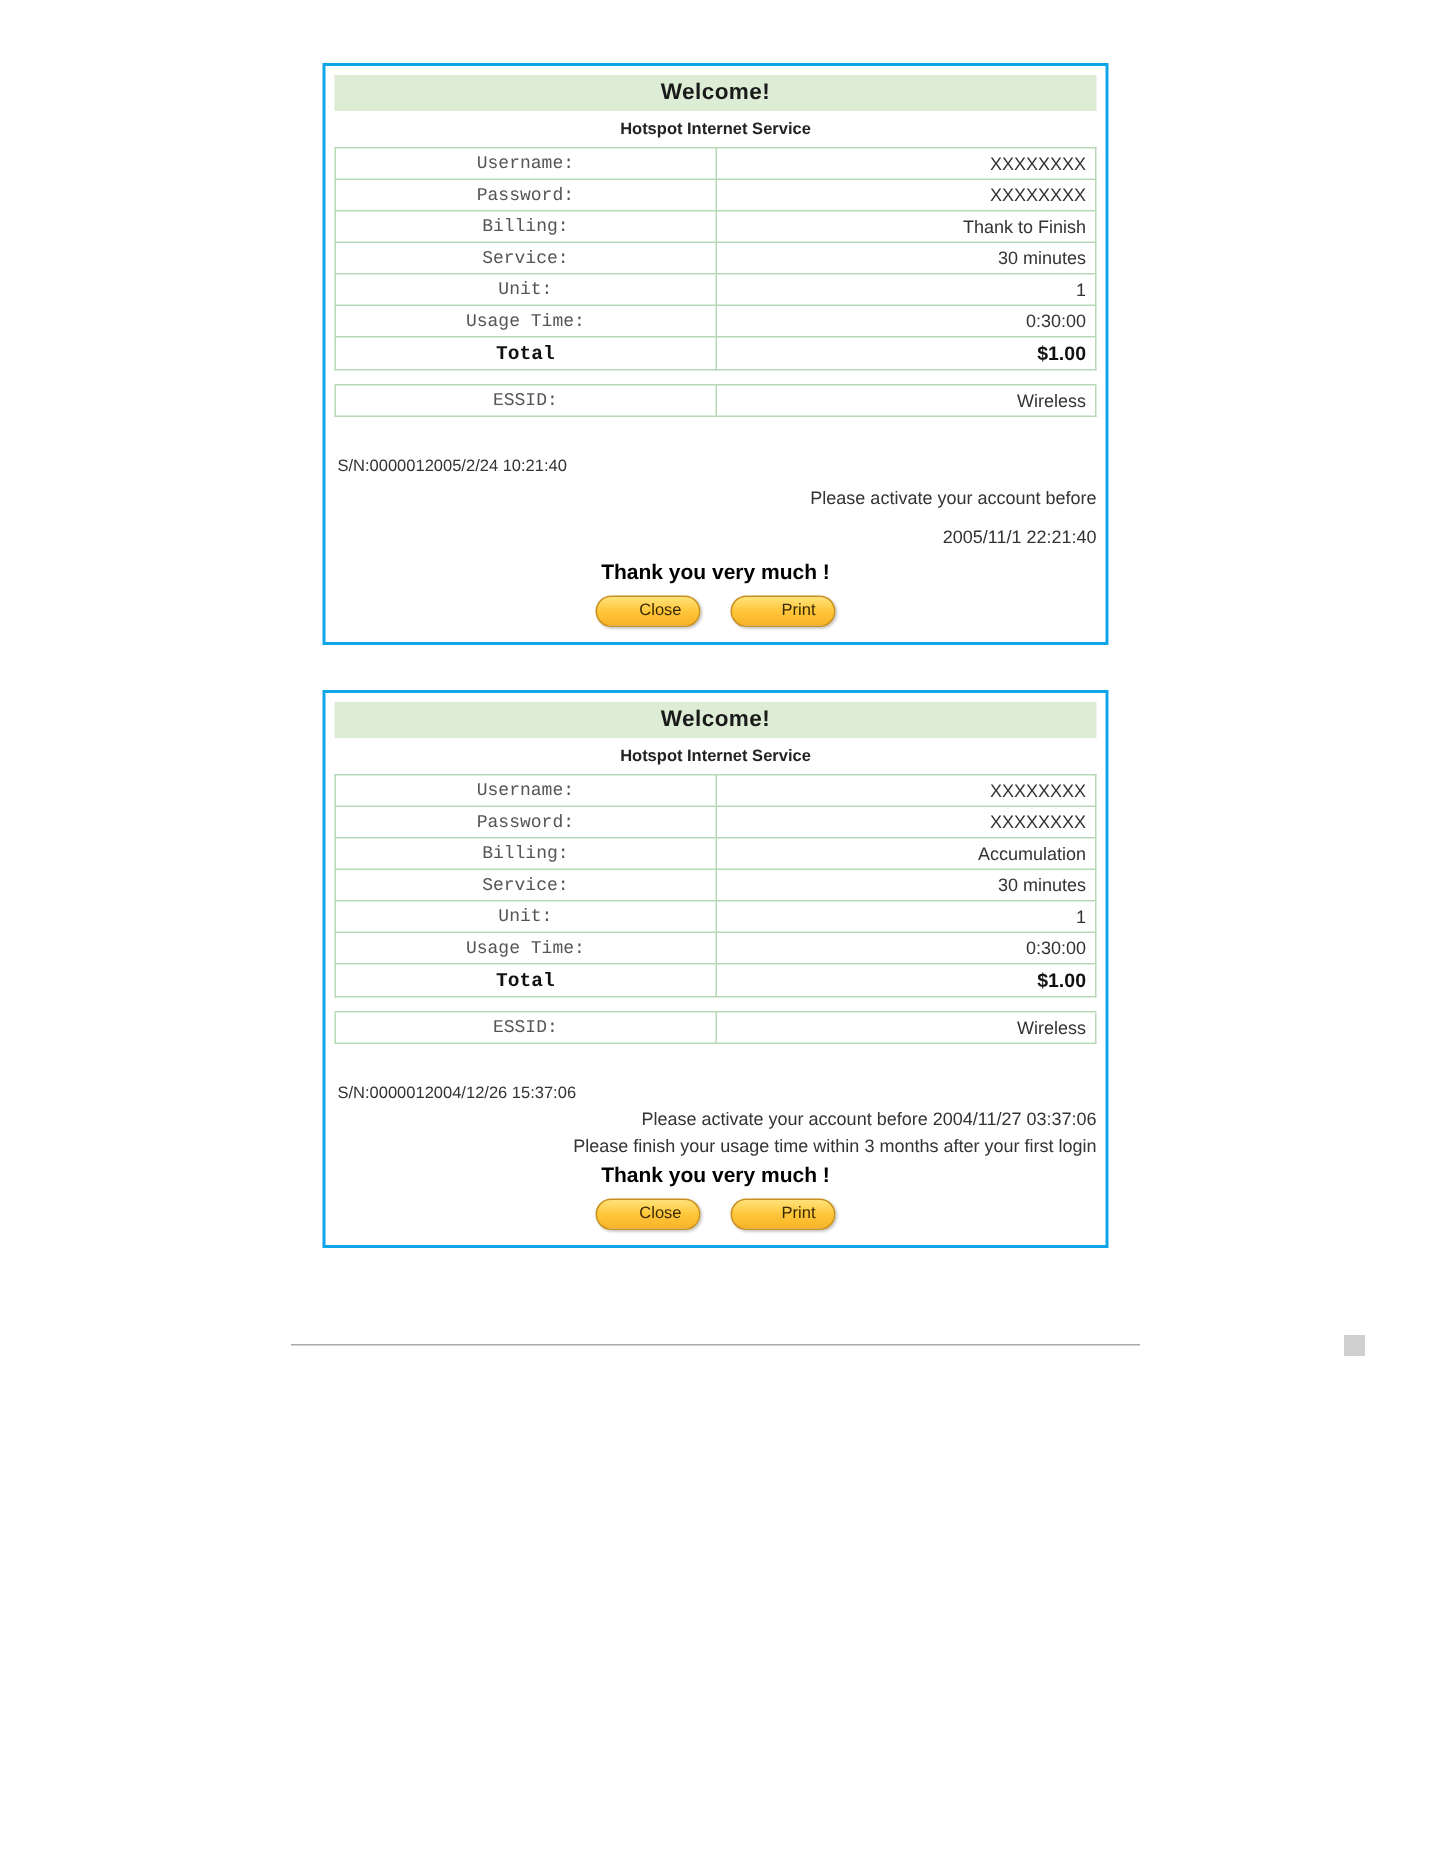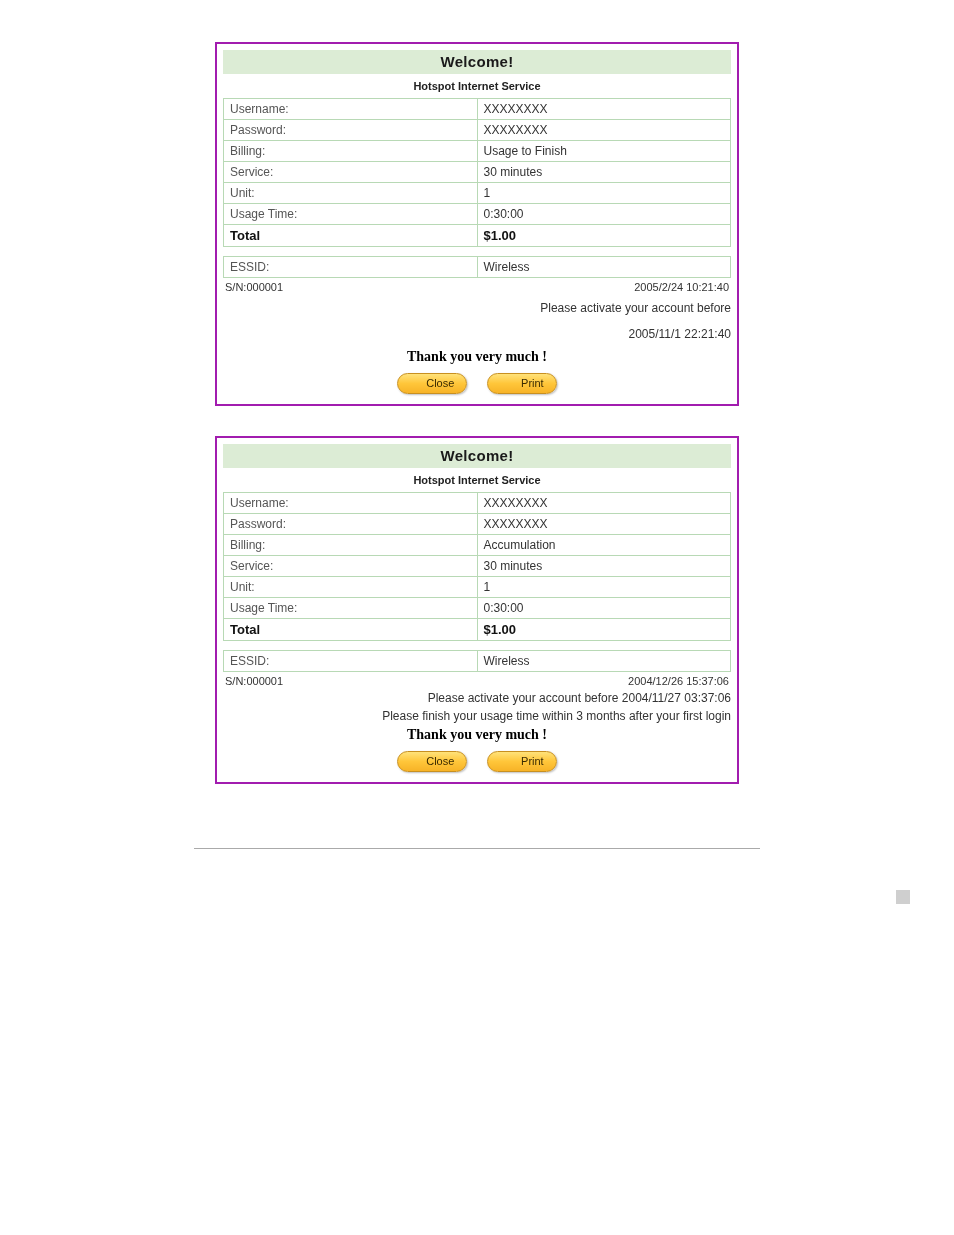--- a/index.html
+++ b/index.html
@@ -12,21 +12,21 @@
   }
   .page {
     width: 954px;
     min-height: 1235px;
     position: relative;
     background: #fff;
   }
   .card {
     width: 524px;
     margin: 0 auto;
-    border: 2px solid #a21caf;
+    border: 2px solid #0ea5e9;
     padding: 6px;
     box-sizing: border-box;
     background: #fff;
   }
   .card + .card {
     margin-top: 30px;
   }
   .card-first {
     margin-top: 42px;
   }
@@ -53,59 +53,60 @@
   table.details td {
     border: 1px solid #b8d9b5;
     padding: 3px 6px;
     font-size: 12px;
     color: #333;
     height: 18px;
     box-sizing: border-box;
   }
   table.details td.label {
     width: 50%;
-    text-align: left;
+    text-align: center;
     color: #555;
+    font-family: Liberation Mono, monospace;
   }
   table.details td.value {
     width: 50%;
-    text-align: left;
+    text-align: right;
     color: #333;
   }
   table.details tr.boldrow td {
     font-weight: bold;
     font-size: 13px;
     color: #111;
   }
   table.details tr.spacer td {
     border-left: none;
     border-right: none;
     height: 10px;
     padding: 0;
   }
   .meta-row {
     display: flex;
-    justify-content: space-between;
     font-size: 11px;
     color: #333;
     padding: 3px 2px 2px 2px;
+    margin-top: 24px;
   }
   .msg {
     text-align: right;
     font-size: 12px;
     color: #333;
     padding: 2px 0;
   }
   .msg-big {
     padding: 6px 0;
   }
   .thanks {
     text-align: center;
     font-weight: bold;
-    font-family: Liberation Serif, serif;
+    font-family: Liberation Sans, sans-serif;
     font-size: 14px;
     padding: 2px 0 6px 0;
     color: #000;
   }
   .btn-row {
     text-align: center;
     padding: 2px 0 4px 0;
   }
   .btn {
     display: inline-block;
@@ -149,21 +150,21 @@
           <tr>
         <td class="label">Username:</td>
         <td class="value">XXXXXXXX</td>
       </tr>
       <tr>
         <td class="label">Password:</td>
         <td class="value">XXXXXXXX</td>
       </tr>
       <tr>
         <td class="label">Billing:</td>
-        <td class="value">Usage to Finish</td>
+        <td class="value">Thank to Finish</td>
       </tr>
       <tr>
         <td class="label">Service:</td>
         <td class="value">30 minutes</td>
       </tr>
       <tr>
         <td class="label">Unit:</td>
         <td class="value">1</td>
       </tr>
       <tr>

